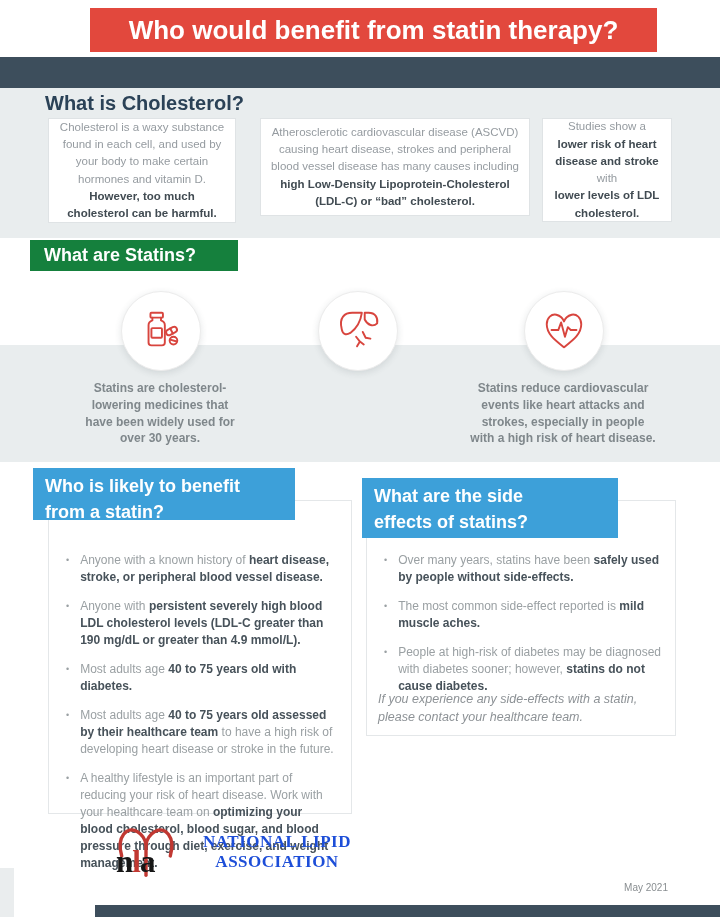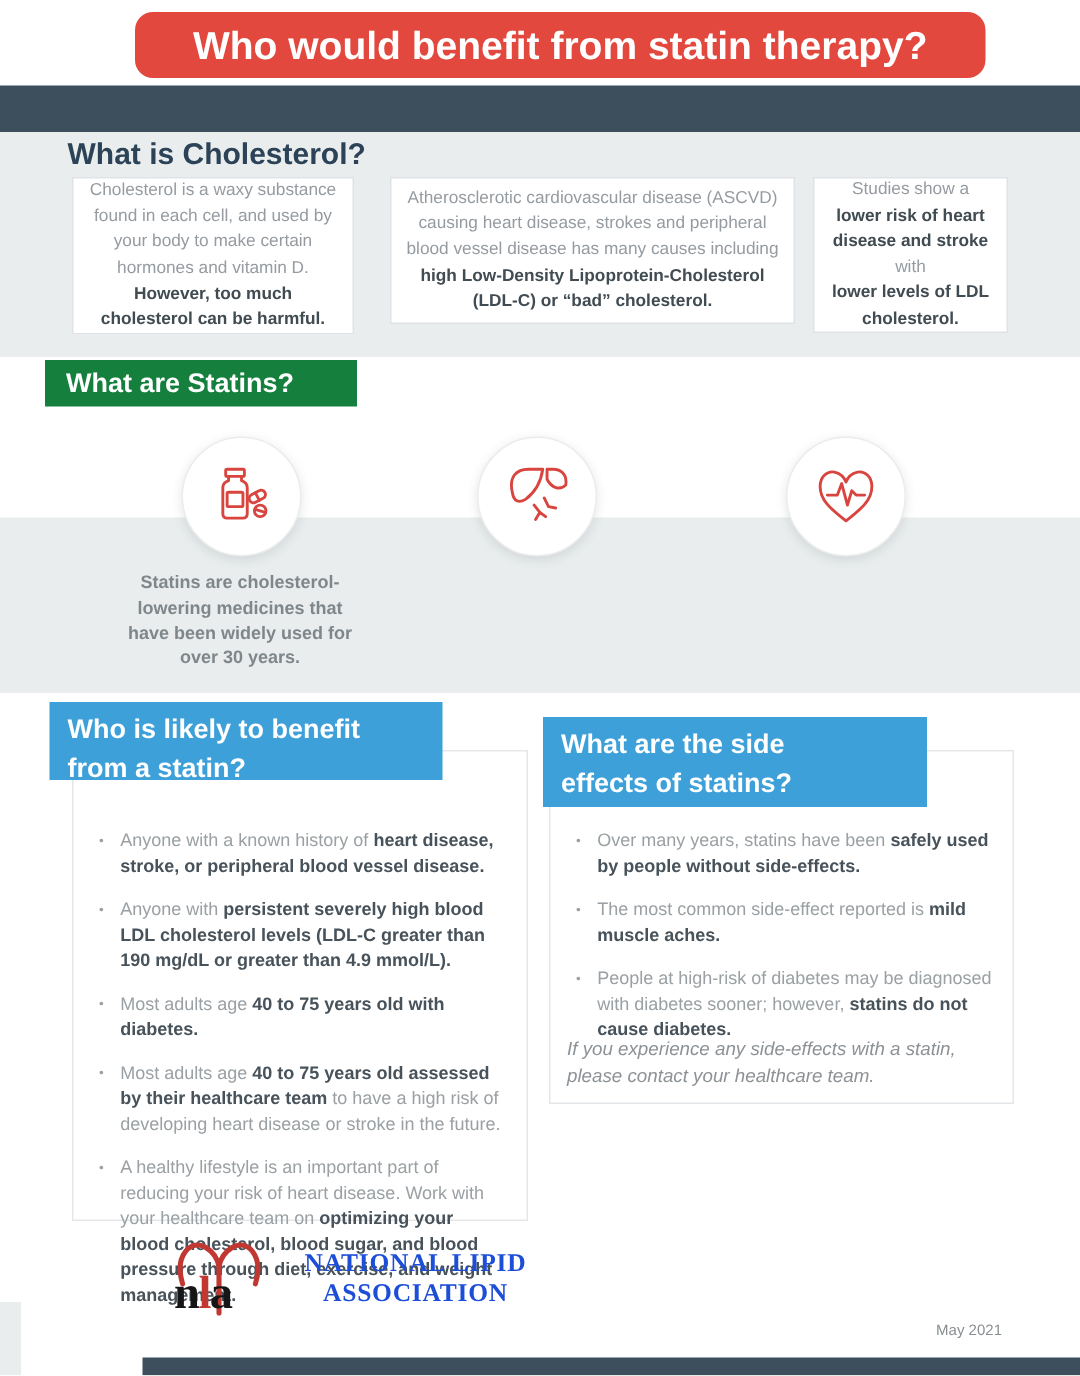--- a/index.html
+++ b/index.html
@@ -2,21 +2,21 @@
 <html><head>
 <meta charset="utf-8">
 <style>
   html,body{margin:0;padding:0;background:#fff;}
   .page{position:relative;width:720px;height:917px;background:#ffffff;overflow:hidden;
         font-family:"Liberation Sans","DejaVu Sans",sans-serif;-webkit-font-smoothing:antialiased;}
   .abs{position:absolute;}
 
   
   .title-banner{left:90px;top:8px;width:567px;height:44px;background:#e2483d;
-    color:#fff;font-weight:700;font-size:26px;display:flex;align-items:center;justify-content:center;border-radius:12px;}
+    color:#fff;font-weight:700;font-size:26px;display:flex;align-items:center;justify-content:center;}
   .navy-bar{left:0;top:57px;width:720px;height:31px;background:#3d4e5c;}
 
   
   .chol-bg{left:0;top:88px;width:720px;height:150px;background:#e9edee;}
   .chol-heading{left:45px;top:92px;font-size:20px;font-weight:700;color:#2b4257;}
   .wbox{background:#fff;border:1px solid #dfe3e5;box-sizing:border-box;display:flex;flex-direction:column;
         justify-content:center;text-align:center;color:#959ba0;font-size:11.5px;line-height:1.5;padding:6px 9px;}
   .wbox b{color:#414b52;}
   .box1{left:48px;top:118px;width:188px;height:105px;}
   .box2{left:260px;top:118px;width:270px;height:98px;font-size:11.5px;}
@@ -120,20 +120,21 @@
     </svg>
   </div>
   <div class="abs icircle c3">
     <svg class="icon" width="46" height="46" viewBox="0 0 48 48">
       <path d="M24,41 C14,33 6,27 6,17 C6,10 11,6 16,7 C20,8 23,11 24,14 C25,11 28,8 32,7 C37,6 42,10 42,17 C42,27 34,33 24,41 Z"></path>
       <polyline points="11,23 18,23 21,15 25,30 28,20 31,23 37,23"></polyline>
     </svg>
   </div>
 
   <div class="abs caption cap1">Statins are cholesterol-lowering medicines that have been widely used for over 30 years.</div>
+  <div class="abs caption cap3">Statins reduce cardiovascular events like heart attacks and strokes, especially in people with a high risk of heart disease.</div>
 
   <div class="abs content-box left-box"></div>
   <div class="abs content-box right-box"></div>
 
   <div class="abs blue-hdr bh1">
     <span class="hdr-line">Who is likely to benefit</span>
     <span class="hdr-line">from a statin?</span>
   </div>
   <div class="abs blue-hdr bh2">
     <span class="hdr-line">What are the side</span>

